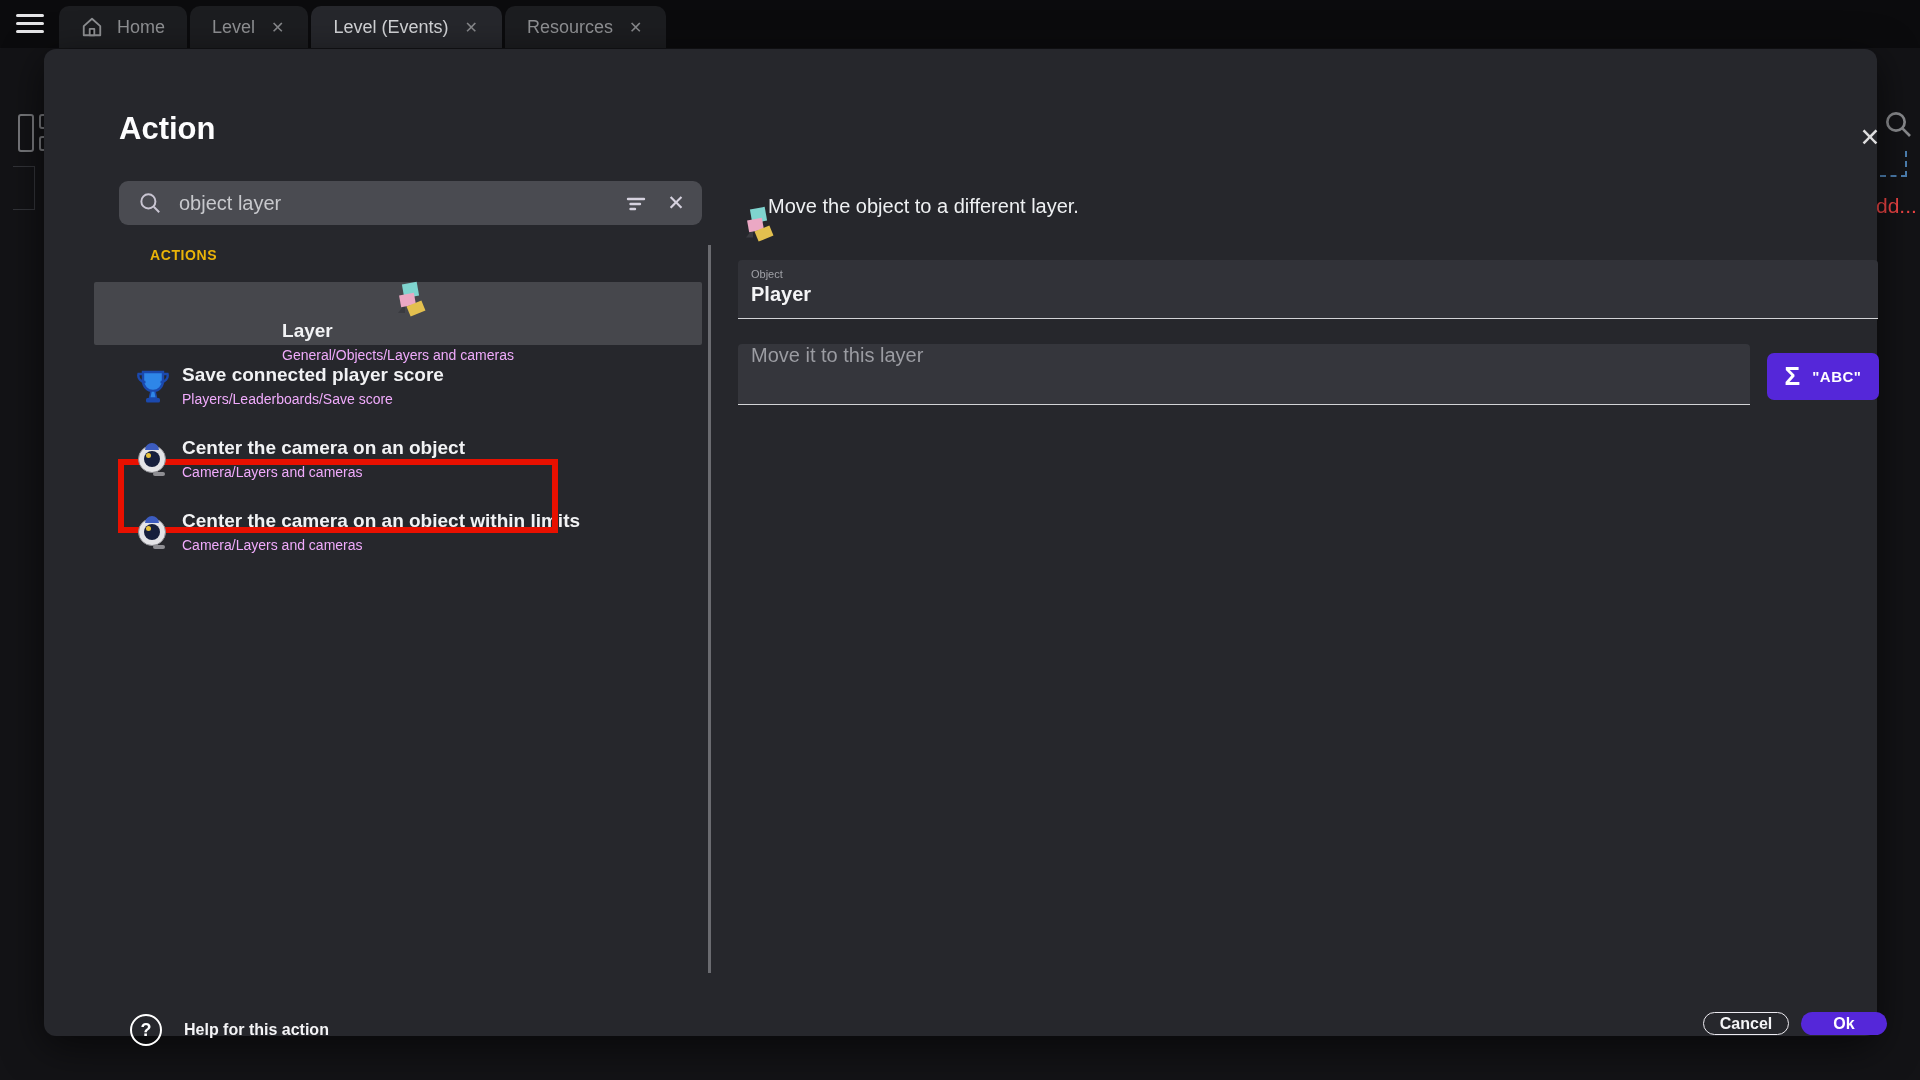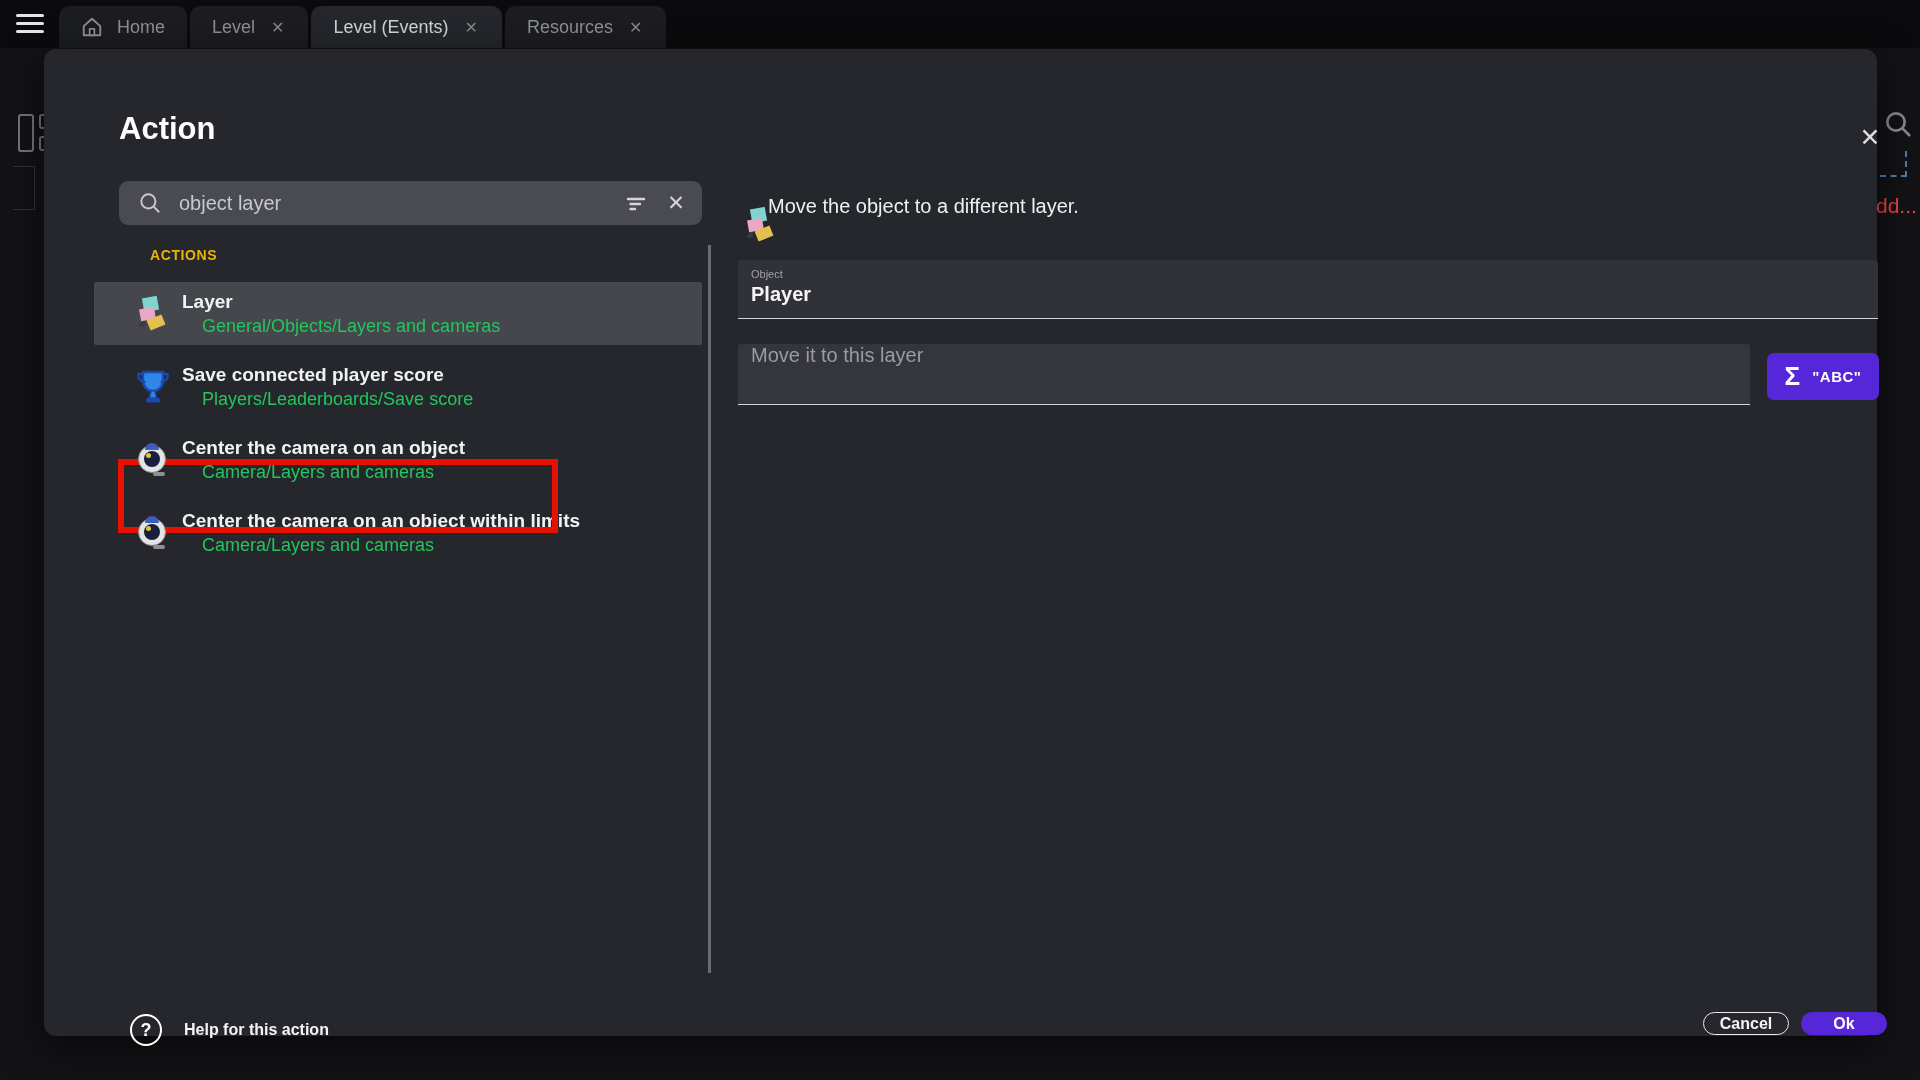--- a/index.html
+++ b/index.html
@@ -44,24 +44,24 @@
   #search-input { flex:1; background:transparent; border:none; outline:none;
                   color:#c7c8cc; font-size:20px; font-family:inherit; padding-left:16px; }
   .sb-icon-btn { width:40px; height:40px; display:flex; align-items:center; justify-content:center; cursor:pointer; }
   #search-clear { font-size:21px; color:#d6d2df; margin-right:6px; }
 
   
   #section-header { position:absolute; left:86px; top:198px; font-size:14px; font-weight:700;
                     color:#eab308; letter-spacing:.6px;margin-left:20px; }
   #action-list { position:absolute; left:50px; top:233px; width:608px; }
   .arow { height:63px; margin-bottom:10px; display:flex; align-items:center; cursor:pointer; border-radius:2px; }
-  .arow.selected { background:#46474c; }
+  .arow.selected { background:#46474c;flex-direction:column; }
   .arow .ic { width:34px; margin-left:42px; margin-right:12px; display:flex; justify-content:center; }
   .arow .txt .t1 { font-size:19px; font-weight:600; color:#f1f2f4; line-height:25px; }
-  .arow .txt .t2 { font-size:18px; color:#22c55e; line-height:24px;margin-left:20px; }
+  .arow .txt .t2 { font-size:14px; color:#f0abfc; line-height:24px; }
 
   
   #annotation-box { position:absolute; left:24px; top:177px; width:440px; height:74px;
                     border:6px solid #e81000; pointer-events:none; }
 
   
   #pane-divider { position:absolute; left:664px; top:196px; width:2.5px; height:728px; background:#6a6b70; }
 
   
   #detail-head { position:absolute; left:700px; top:146px; display:flex; align-items:center; gap:24px; }

